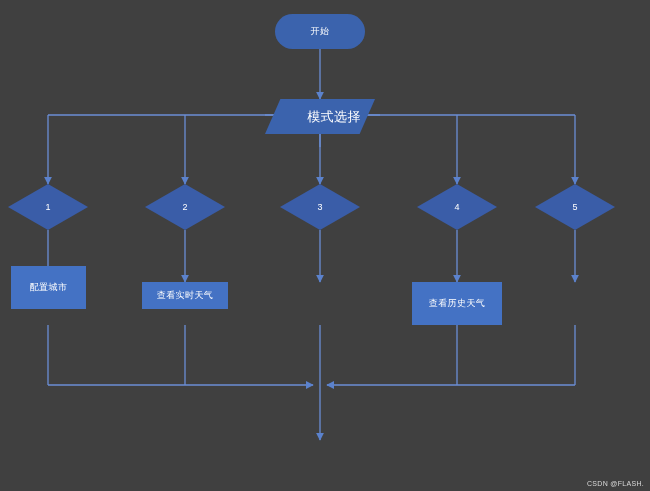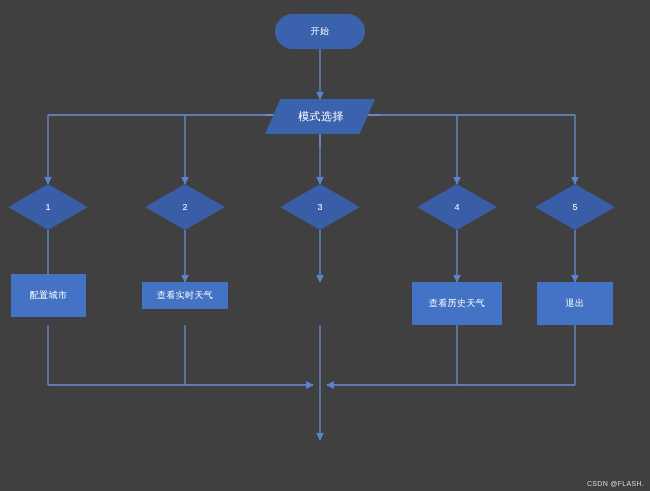--- a/index.html
+++ b/index.html
@@ -79,28 +79,28 @@
     top: 0;
     left: 0;
     width: 100%;
     height: 100%;
     background: #3b63ad;
     clip-path: polygon(14% 0%, 100% 0%, 86% 100%, 0% 100%);
   }
   .io-label {
     position: absolute;
     top: 0;
-    left: 1px;
+    left: 14px;
     width: 100%;
     height: 100%;
     display: flex;
     align-items: center;
     justify-content: center;
     color: #ffffff;
-    font-size: 11px;
+    font-size: 13px;
     letter-spacing: 0.4px;
     user-select: none;
   }
   .watermark {
     position: absolute;
     right: 6px;
     bottom: 4px;
     font-size: 7px;
     color: #d8d8d8;
     letter-spacing: 0.3px;
@@ -178,29 +178,26 @@
   </div>
   <div class="decision-wrap" style="left:417px; top:184px; width:80px; height:46px;">
     <div class="decision-shape"></div>
     <div class="decision-label">4</div>
   </div>
   <div class="decision-wrap" style="left:535px; top:184px; width:80px; height:46px;">
     <div class="decision-shape"></div>
     <div class="decision-label">5</div>
   </div>
 
-  <div class="node process" style="left:11px; top:274px; width:75px; height:43px;">
+  <div class="node process" style="left:11px; top:266px; width:75px; height:43px;">
     <span>配置城市</span>
   </div>
   <div class="node process" style="left:142px; top:282px; width:86px; height:27px;">
     <span>查看实时天气</span>
   </div>
   <div class="node process" style="left:412px; top:282px; width:90px; height:43px;">
     <span>查看历史天气</span>
   </div>
-  <div class="node process" style="left:537px; top:282px; width:76px; height:43px;">
-    <span>退出</span>
-  </div>
 
 
   <div class="watermark">CSDN @FLASH.</div>
 
 </div>
 
 </body></html>

